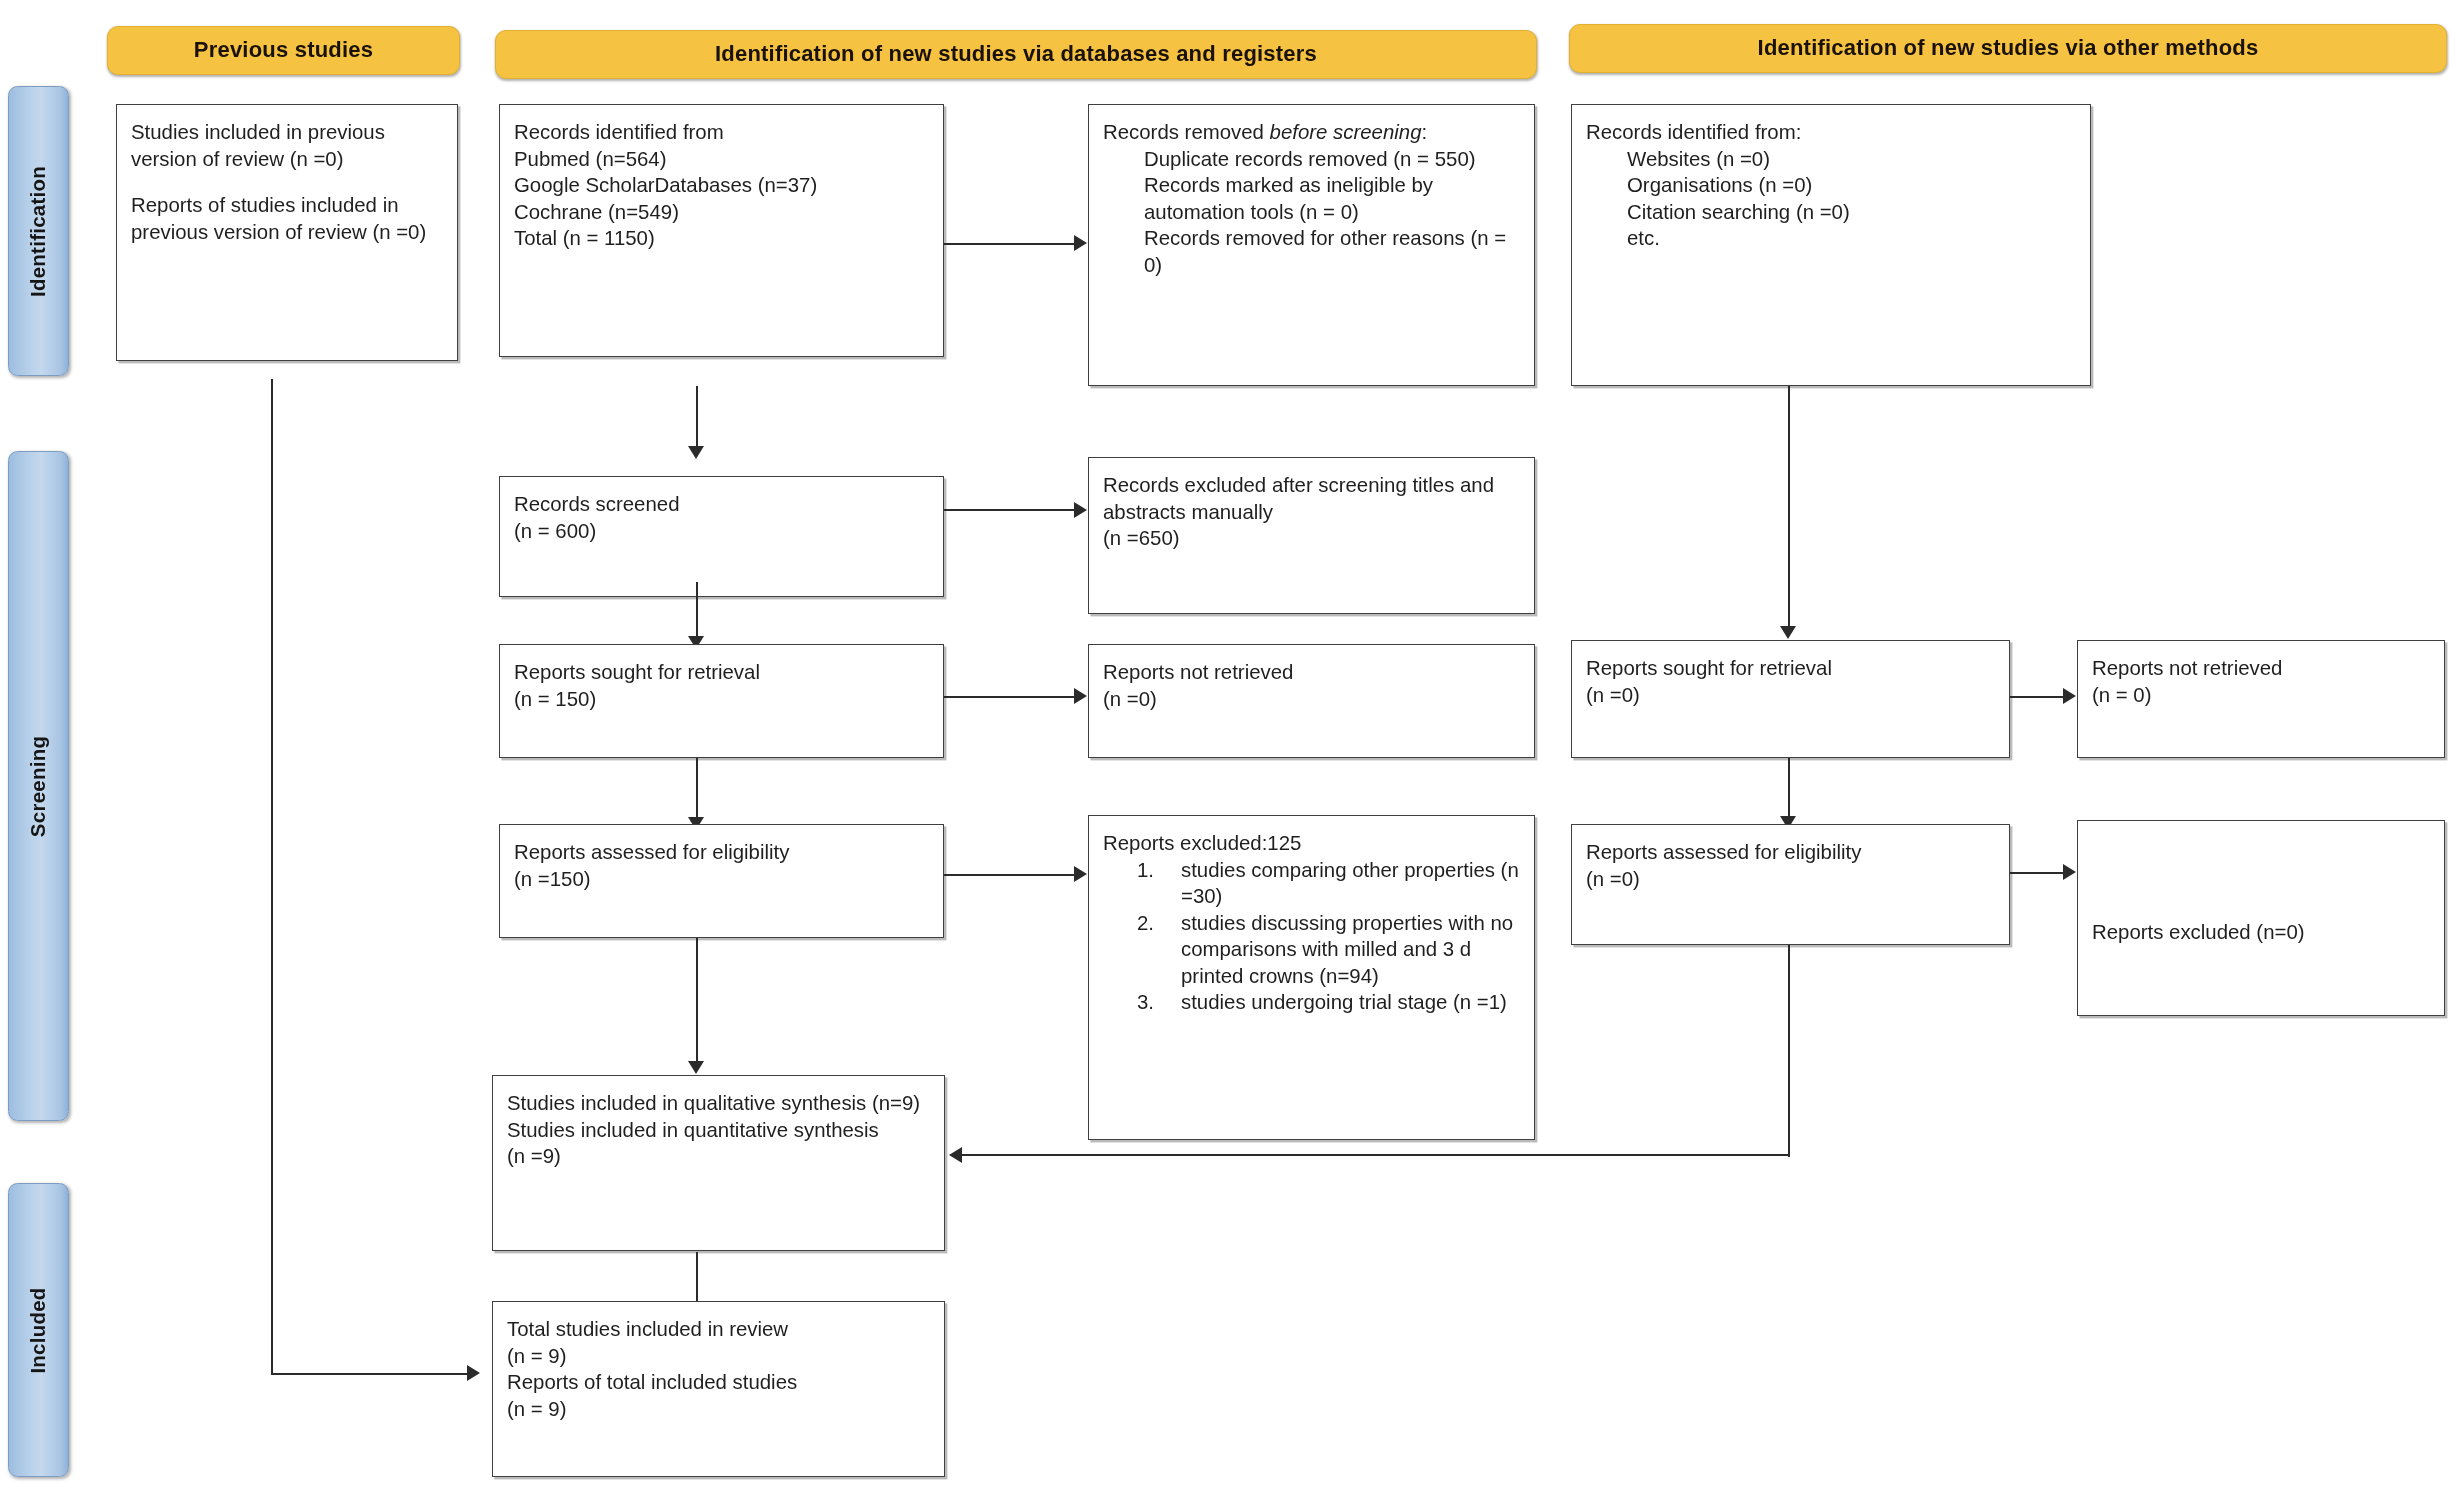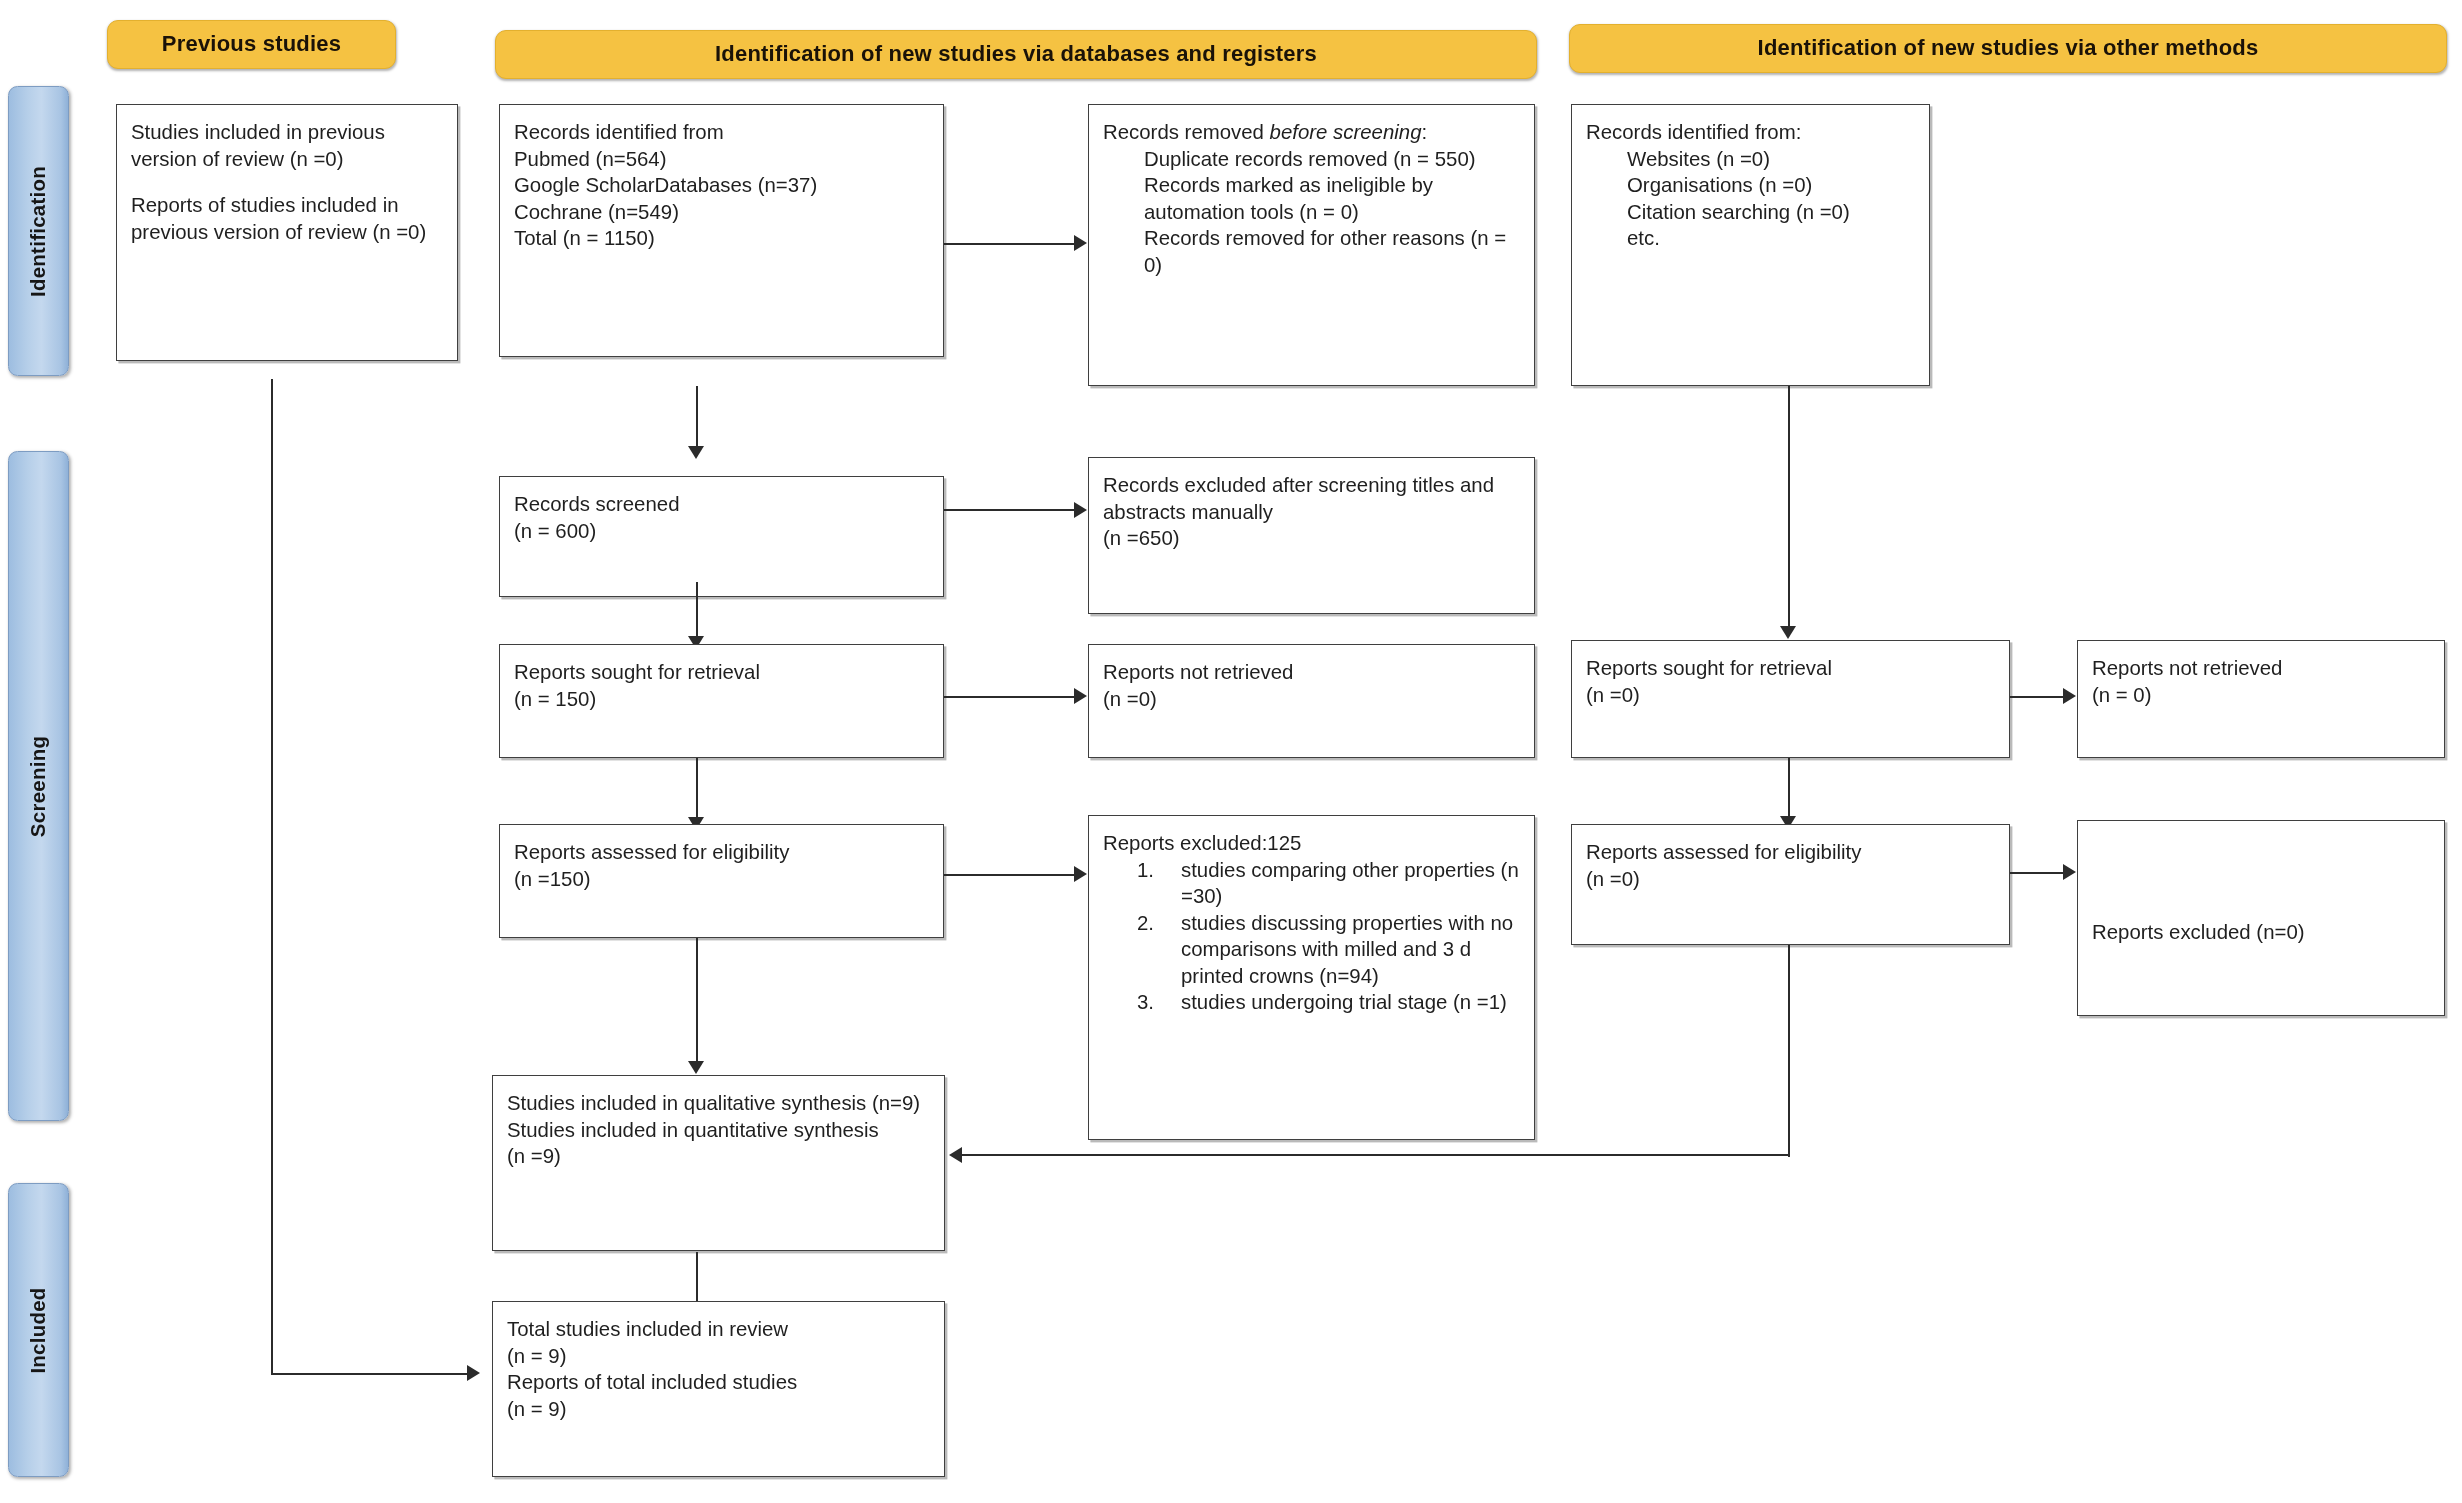--- a/index.html
+++ b/index.html
@@ -127,21 +127,21 @@
   <div class="phase" style="left:7.8px; top:86px; width:61px; height:290px;">
     <span>Identification</span>
   </div>
   <div class="phase" style="left:7.8px; top:451px; width:61px; height:670px;">
     <span>Screening</span>
   </div>
   <div class="phase" style="left:7.8px; top:1183px; width:61px; height:294px;">
     <span>Included</span>
   </div>
 
-  <div class="banner" style="left:107px; top:20px; width:289px; height:49px;">
+  <div class="banner" style="left:107px; top:26px; width:353px; height:49px;">
     <span>Previous studies</span>
   </div>
   <div class="banner" style="left:495px; top:30px; width:1042px; height:49px;">
     <span>Identification of new studies via databases and registers</span>
   </div>
   <div class="banner" style="left:1569px; top:23.5px; width:878px; height:49px;justify-content:center;">
     <span>Identification of new studies via other methods</span>
   </div>
 
   <div class="box" style="left:116px; top:104px; width:342px; height:257px;">
@@ -245,21 +245,21 @@
   <div class="vline" style="left:696px; top:1252px; height:58px;"></div>
   <div class="arrow-d" style="left:688px; top:1310px;"></div>
 
   <div class="box" style="left:492px; top:1301px; width:453px; height:176px;">
     <p>Total studies included in review</p>
     <p>(n = 9)</p>
     <p>Reports of total included studies</p>
     <p>(n = 9)</p>
   </div>
 
-  <div class="box" style="left:1571px; top:104px; width:359px; height:282px;">
+  <div class="box" style="left:1571px; top:104px; width:520px; height:282px;">
     <p>Records identified from:</p>
     <p class="ind">Websites (n =0)</p>
     <p class="ind">Organisations (n =0)</p>
     <p class="ind">Citation searching (n =0)</p>
     <p class="ind">etc.</p>
   </div>
 
   <div class="vline" style="left:1788px; top:386px; height:240px;"></div>
   <div class="arrow-d" style="left:1780px; top:626px;"></div>
 

